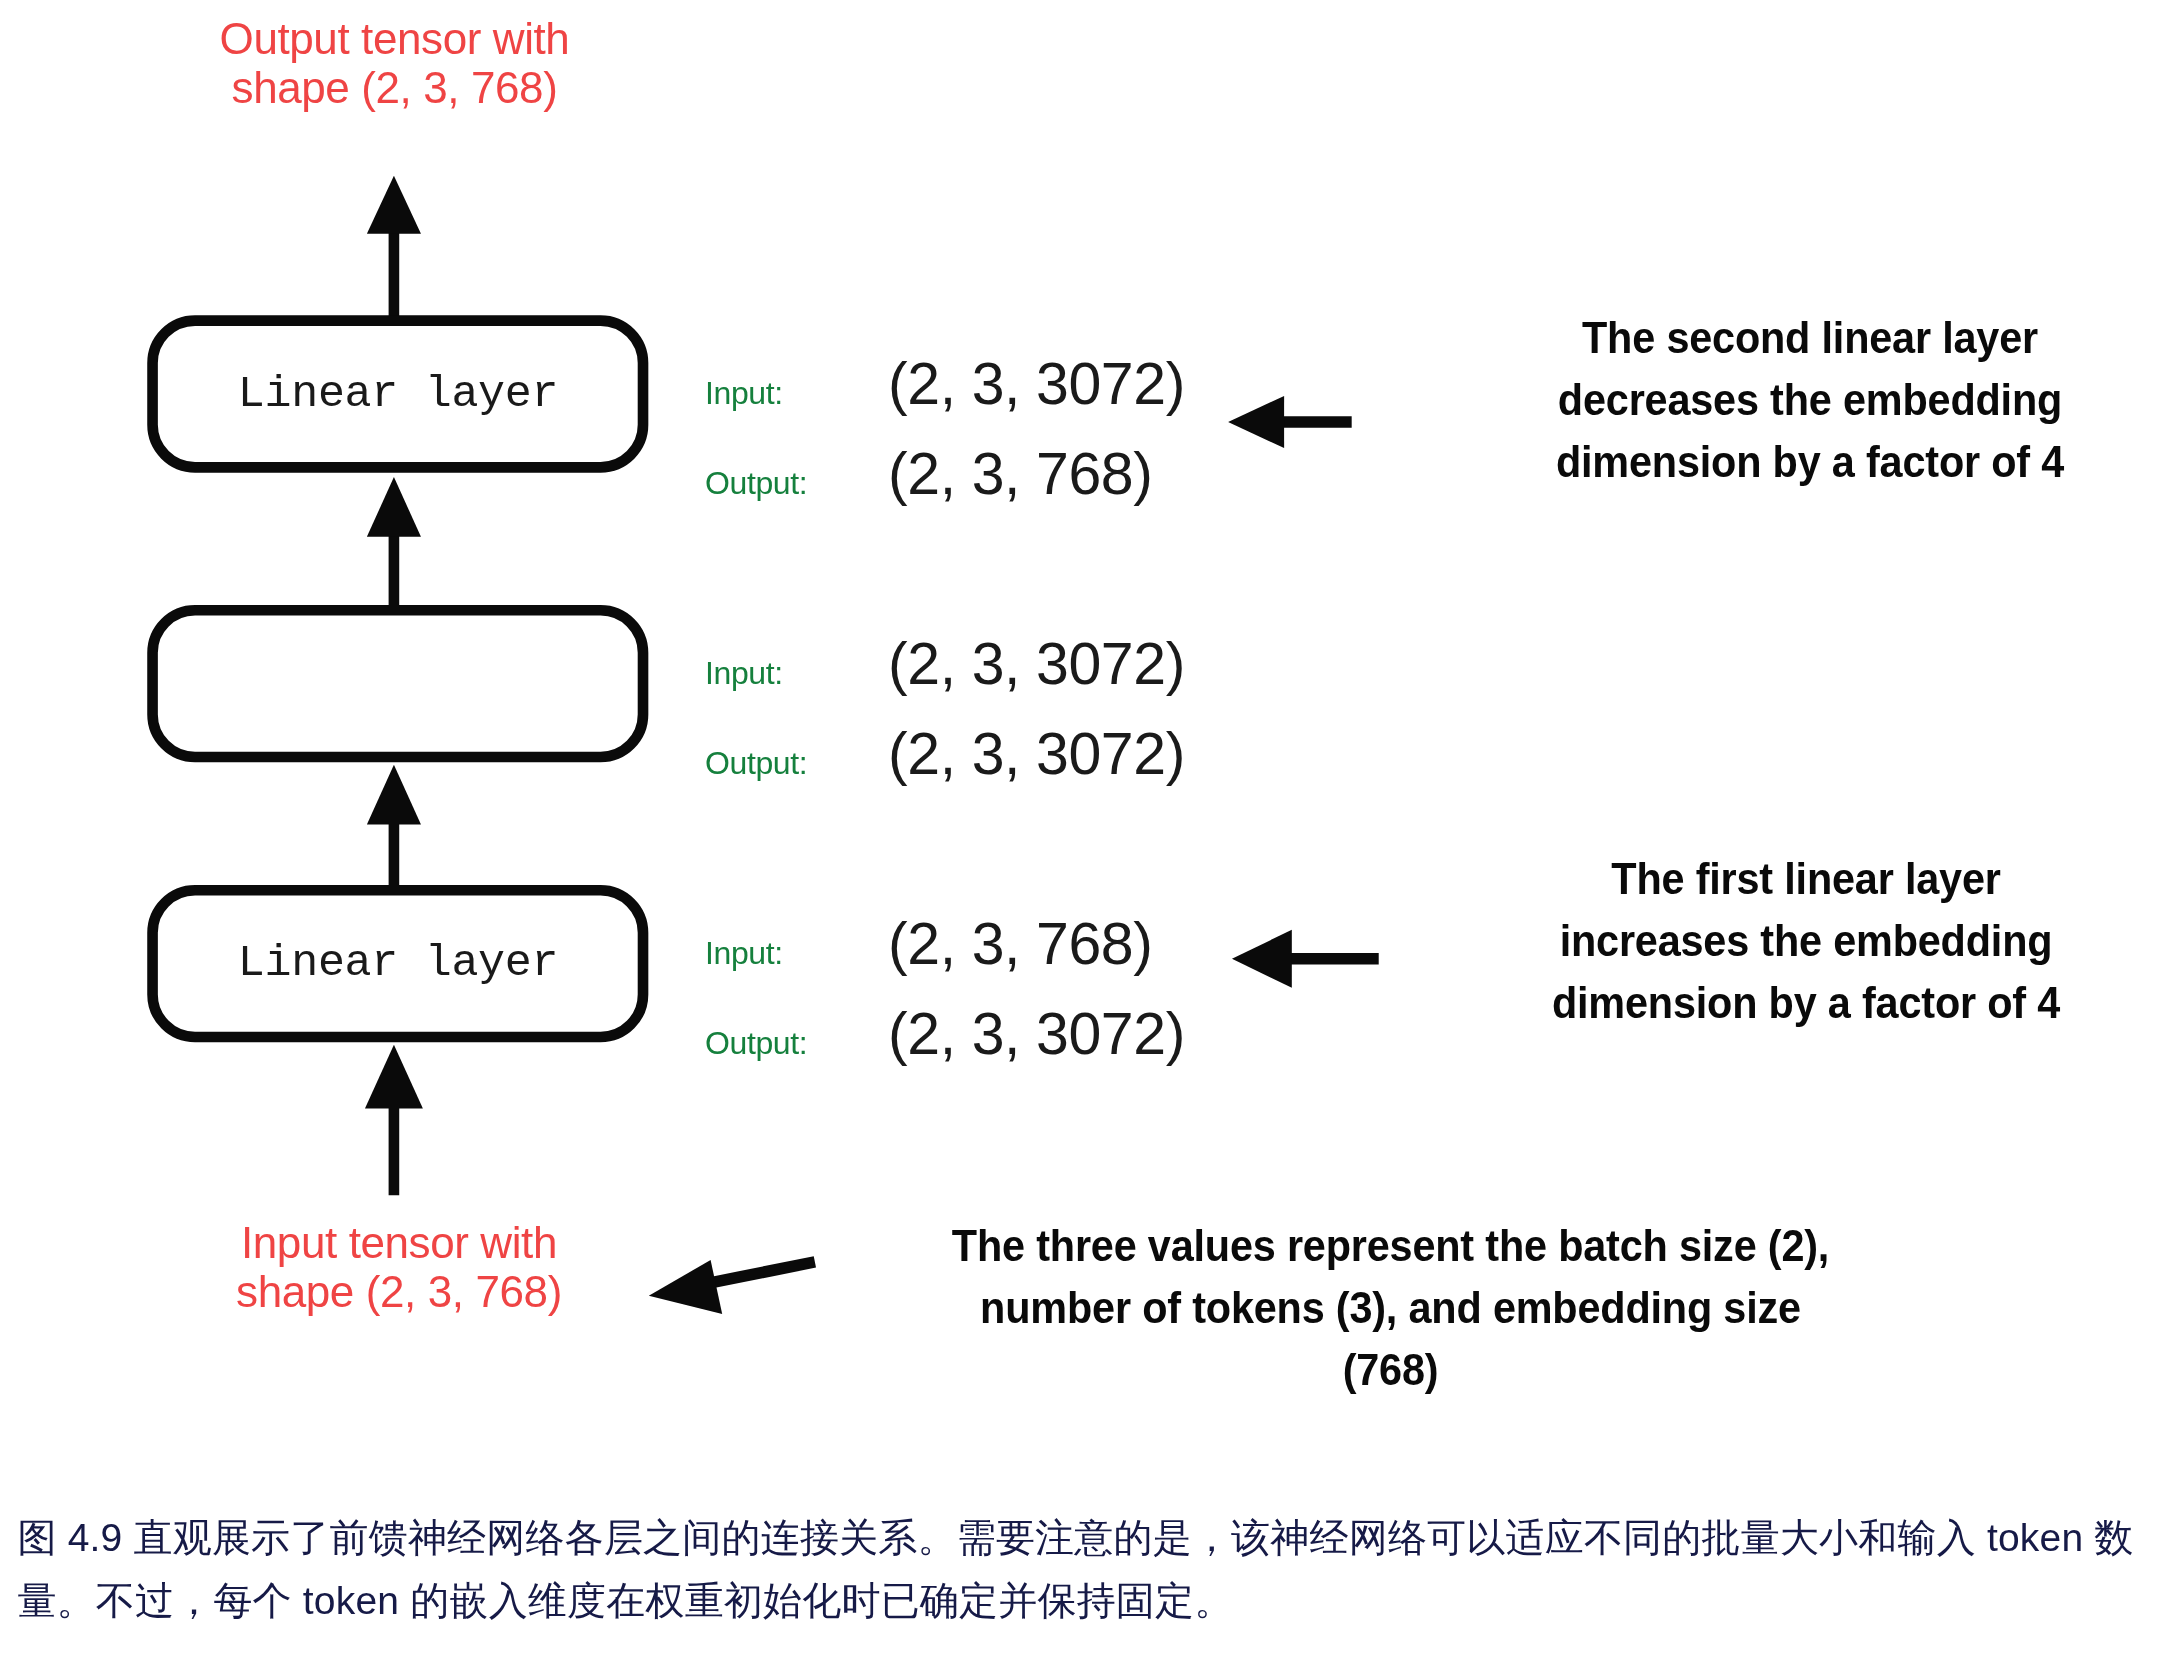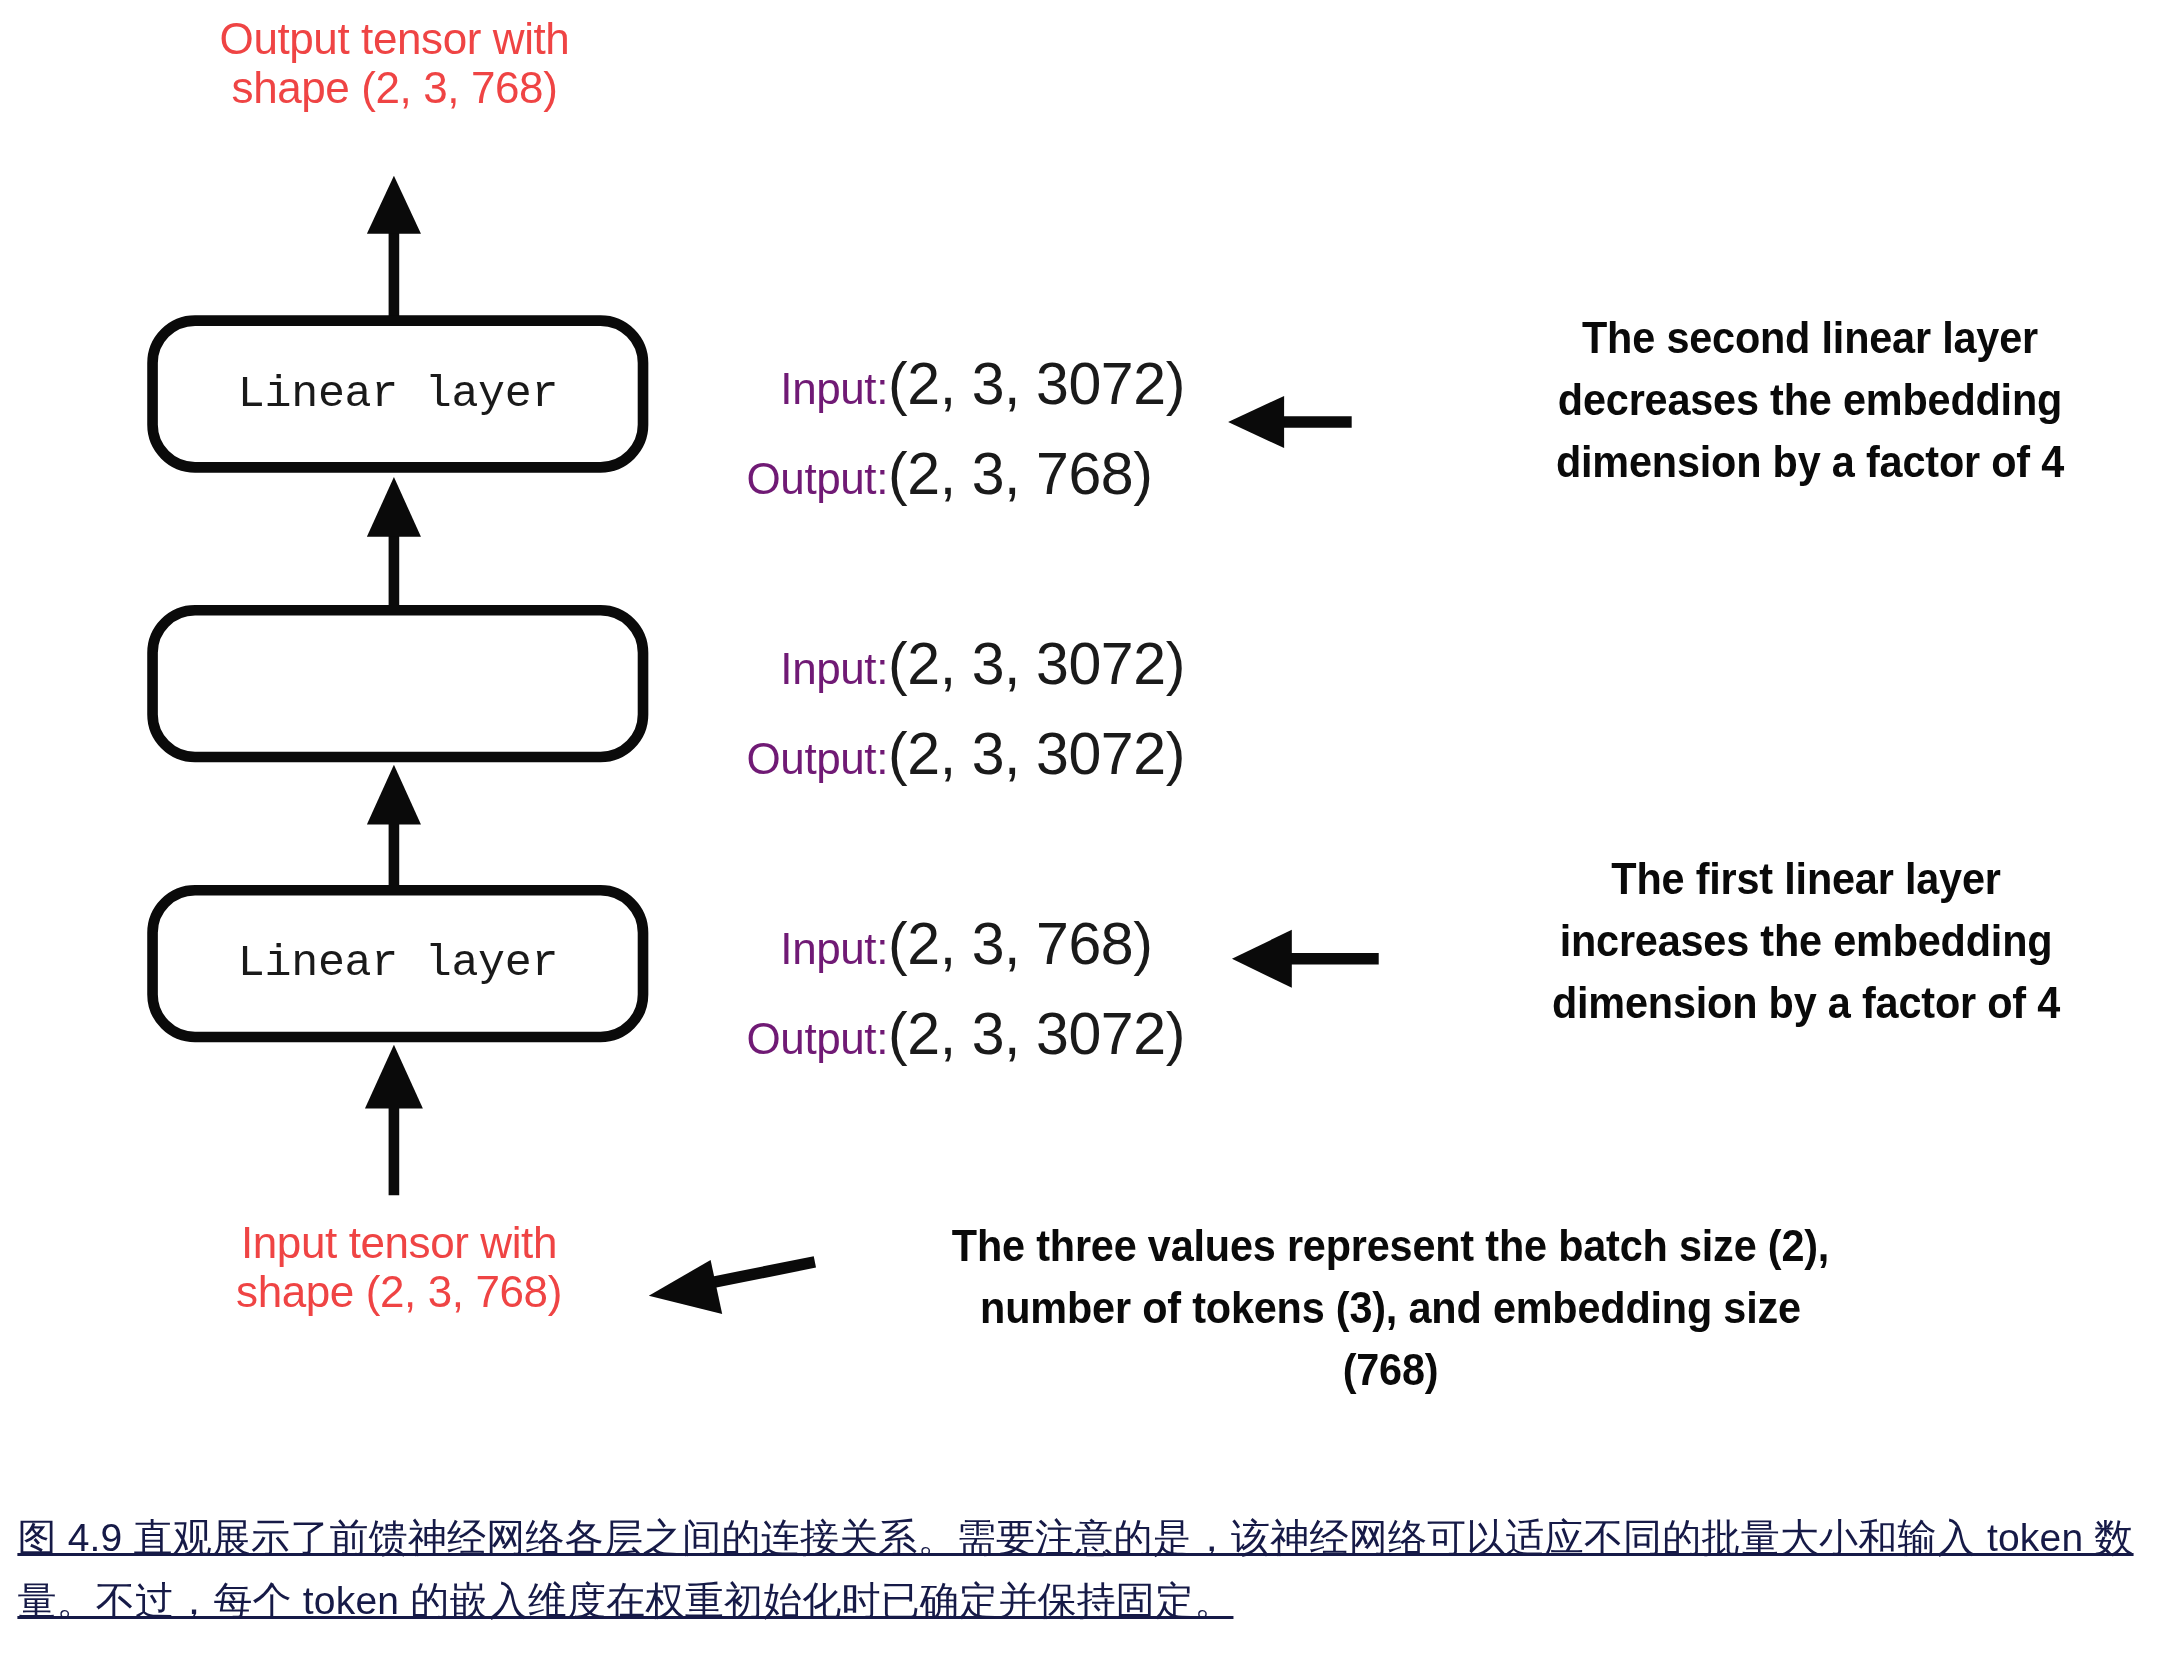--- a/index.html
+++ b/index.html
@@ -47,40 +47,39 @@
     color:#1a1a1a;
     letter-spacing:-0.3px;
     pointer-events:none;
   }
 
   
   .io{position:absolute;}
   .io-row{display:flex;align-items:baseline;}
   .io-key{
     font-family:"Liberation Sans","DejaVu Sans",sans-serif;
-    font-size:44px;font-weight:400;color:#701a75;
-    width:183px;display:inline-block;letter-spacing:-0.4px;text-align:right;
+    font-size:32px;font-weight:400;color:#15803d;
+    width:183px;display:inline-block;letter-spacing:-0.4px;
   }
   .io-val{
     font-family:"Liberation Sans","DejaVu Sans",sans-serif;
     font-size:59px;font-weight:400;color:#1a1a1a;letter-spacing:-0.4px;
   }
   .io-row + .io-row{margin-top:22px;}
 
   
   .caption{
     position:absolute;
     left:17.4px;top:1506px;width:2153px;
     font-family:"Liberation Sans","DejaVu Sans",sans-serif;
     font-weight:400;
     font-size:39px;
     line-height:1.62;
     color:#161a47;
     letter-spacing:0.2px;
-    text-decoration:underline;
   }
 
   svg.diagram{position:absolute;left:0;top:0;width:2182px;height:1680px;}
 </style>
 </head>
 <body>
 
 <div id="stage">
 
   <svg class="diagram" viewBox="0 0 2260 1740">

